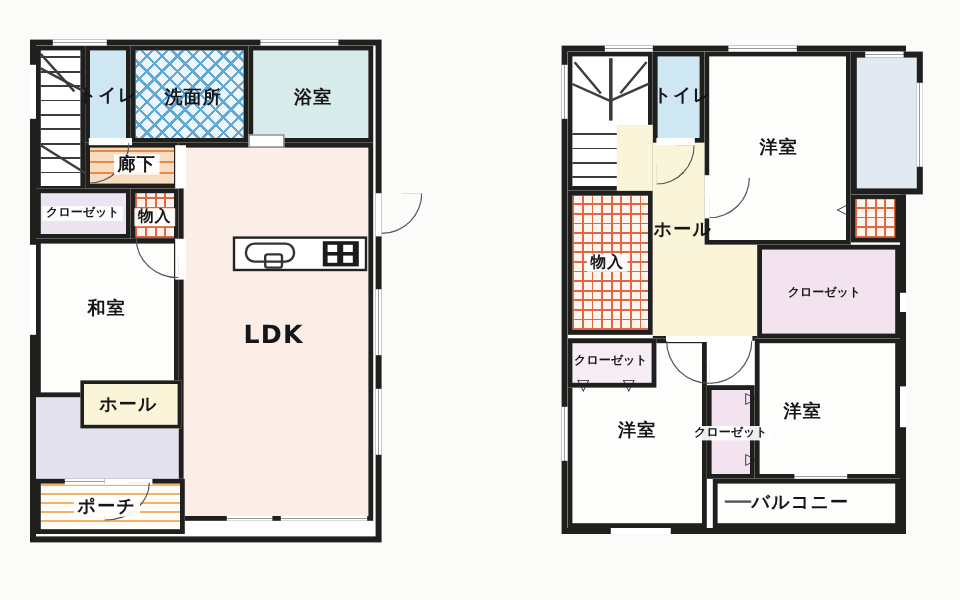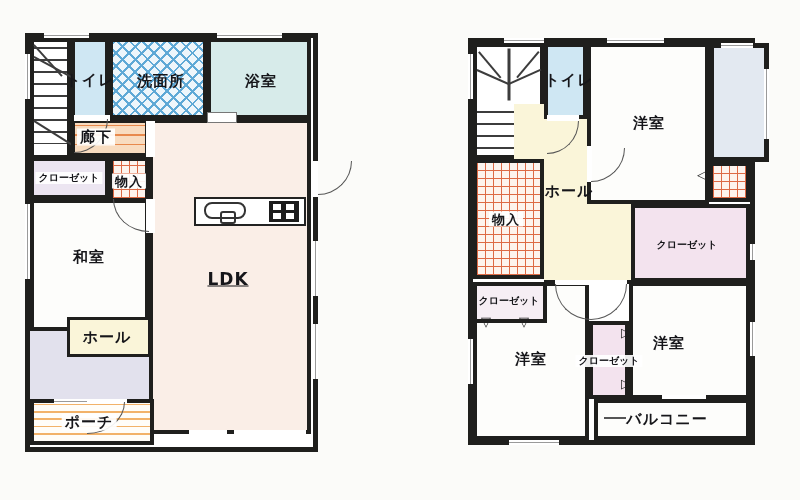--- a/index.html
+++ b/index.html
@@ -93,25 +93,25 @@
   <div class="winv" style="left:-5px;top:166px;width:5px;height:75px;"></div>
   <div class="winv" style="left:283px;top:203px;width:5px;height:55px;"></div>
   <div class="winv" style="left:283px;top:286px;width:5px;height:55px;"></div>
   <div class="win" style="left:159px;top:392px;width:38px;height:4px;"></div>
   <div class="win" style="left:204px;top:392px;width:72px;height:4px;"></div>
   <div class="win" style="left:24px;top:361px;width:33px;height:5px;"></div>
 
   <div class="lbl" style="left:60px;top:42px;">トイレ</div>
   <div class="lbl" style="left:131px;top:43px;">洗面所</div>
   <div class="lbl" style="left:231px;top:43px;">浴室</div>
-  <div class="lbl bg" style="left:66px;top:99px;">廊下</div>
+  <div class="lbl bg" style="left:84px;top:99px;">廊下</div>
   <div class="lbl small bg" style="left:39px;top:140px;">クローゼット</div>
   <div class="lbl bg" style="left:99px;top:143px;font-size:13px;">物入</div>
   <div class="lbl" style="left:59px;top:219px;">和室</div>
-  <div class="lbl" style="left:198px;top:241px;font-size:17px;text-decoration:underline;">LDK</div>
+  <div class="lbl" style="left:198px;top:241px;font-size:21px;">LDK</div>
   <div class="lbl" style="left:77px;top:299px;">ホール</div>
   <div class="lbl bg" style="left:59px;top:384px;">ポーチ</div>
 </div>
 
 <div class="plan" style="left:468px;top:38px;width:287px;height:407px;">
 
   <div class="room stairs2" style="left:0;top:0;width:71px;height:116px;">
     <div class="sdiag" style="left:32px;top:0;width:52px;height:3px;transform:rotate(90deg);"></div>
     <div class="sdiag" style="left:2px;top:4px;width:34px;transform:rotate(50deg);"></div>
     <div class="sdiag" style="left:0;top:22px;width:36px;transform:rotate(24deg);"></div>

